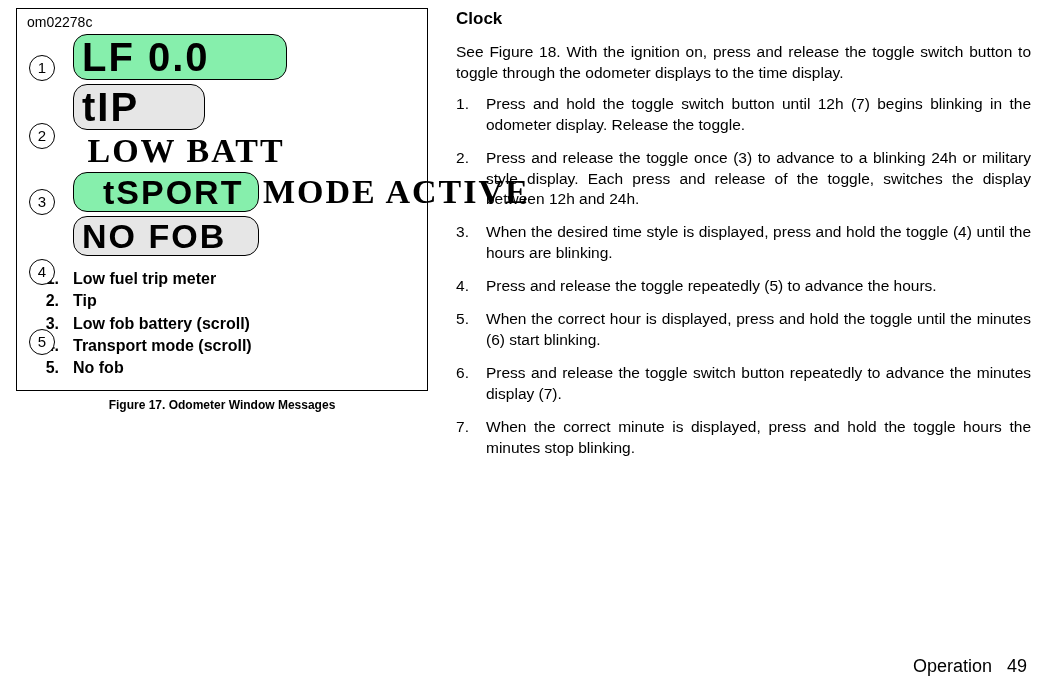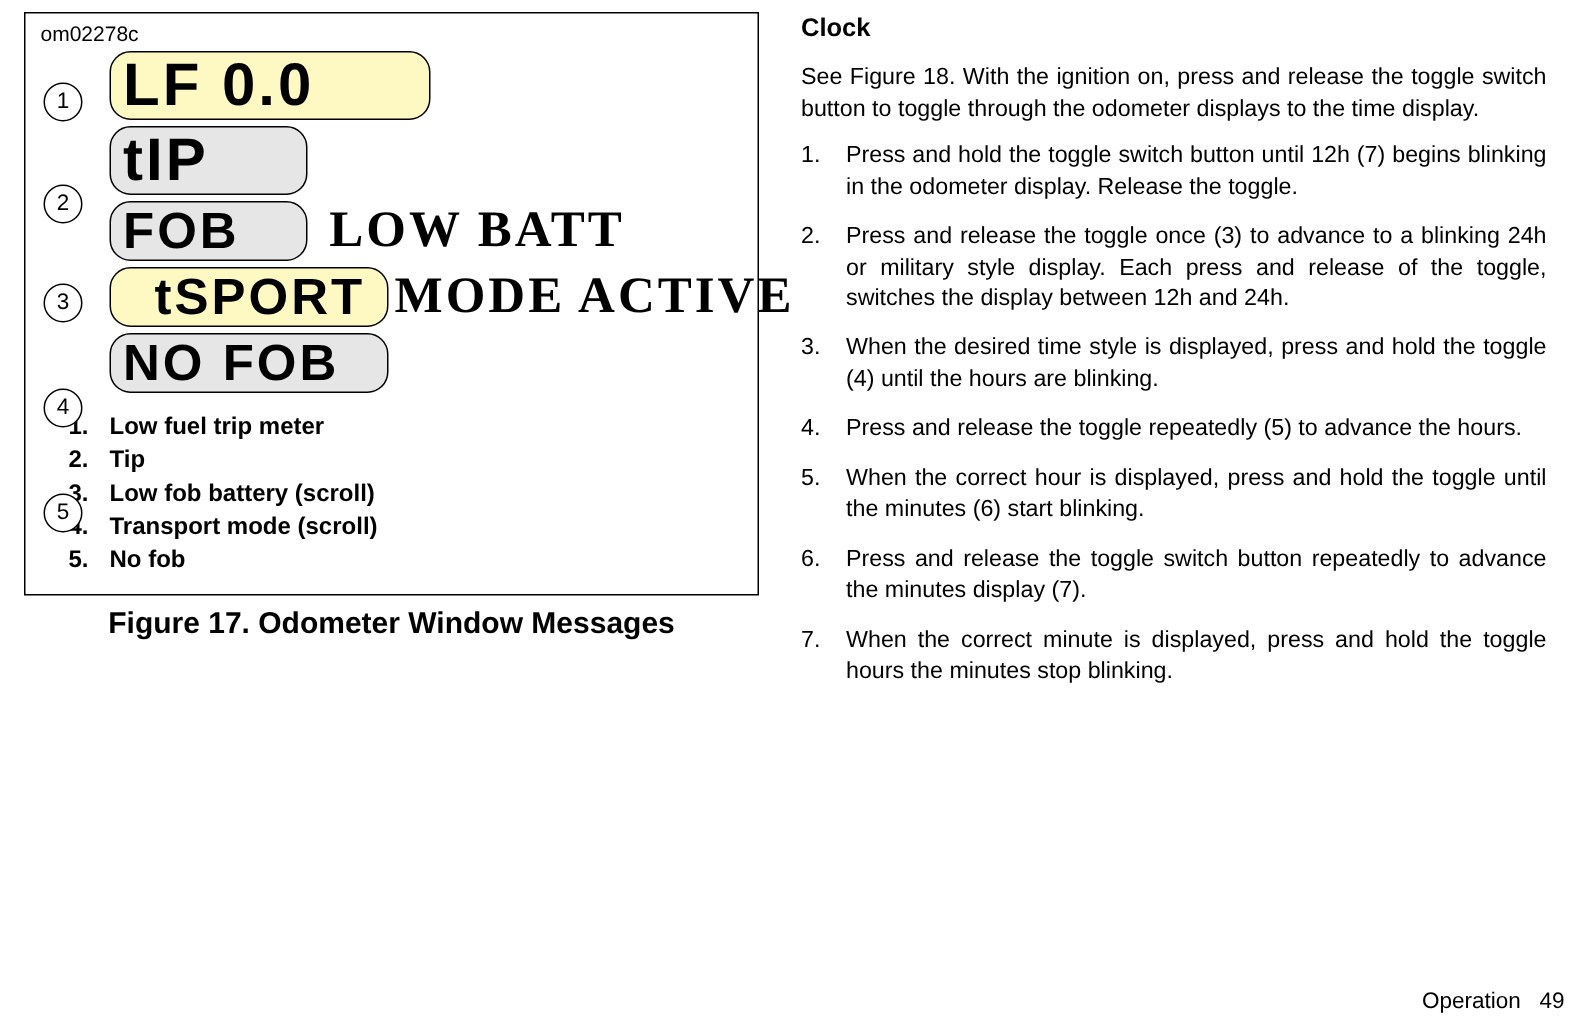--- a/index.html
+++ b/index.html
@@ -1,67 +1,64 @@
 <!DOCTYPE html>
 <html><head>
 <meta charset="utf-8">
 <style>
   *{box-sizing:border-box;margin:0;padding:0}
   body{font-family:Arial,Helvetica,sans-serif;font-size:15.5px;line-height:1.35;color:#000;width:1051px;height:688px;position:relative;padding:8px 16px}
   .columns{display:flex;gap:28px}
-  .left-col{width:490px}
+  .left-col{width:412px}
   .right-col{flex:1;padding-right:4px}
 
   .figure-box{border:1px solid #000;padding:4px 10px 10px;position:relative;margin-bottom:6px}
   .fig-id{font-size:14px;margin-bottom:2px}
   .lcd-stack{margin-left:46px}
   .num-badge{position:absolute;left:12px;width:26px;height:26px;border:1.5px solid #000;border-radius:50%;display:flex;align-items:center;justify-content:center;font-size:15px;background:#fff}
   .lcd-row{position:relative;margin-bottom:4px;display:flex;align-items:center}
   .lcd-box{border:1.8px solid #000;border-radius:14px;background:#e6e6e6;padding:2px 8px;display:inline-flex;align-items:center}
-  .lcd-box.dark{background:#fef9c3}
+  .lcd-box.dark{background:#86efac}
   .lcd-text{font-family:"Arial Black",Arial,sans-serif;font-weight:900;letter-spacing:2px;white-space:pre}
   .lcd-text.sz1{font-size:40px;line-height:1}
   .lcd-text.sz2{font-size:34px;line-height:1}
   .side-text{font-family:Liberation Serif, serif;font-weight:900;letter-spacing:2px;font-size:34px;line-height:1;margin-left:4px;white-space:pre}
   .legend{margin-top:12px;font-weight:bold;font-size:16px;line-height:1.4;padding-left:12px}
   .legend-row{display:flex;gap:14px}
   .legend-num{width:20px;text-align:right}
-  .fig-caption{text-align:center;font-weight:bold;font-size:20px;margin-top:6px}
+  .fig-caption{text-align:center;font-weight:bold;font-size:12px;margin-top:6px}
 
   h2{font-size:17px;font-weight:bold;margin-bottom:11px}
   p{text-align:justify;margin-bottom:10px}
   .ol{counter-reset:item;margin-bottom:8px}
   .ol .li{display:flex;text-align:justify;margin-bottom:12px}
   .ol .li::before{counter-increment:item;content:counter(item)".";width:30px;flex-shrink:0}
   .ol .li .txt{flex:1}
 
-  .footer{position:absolute;right:8px;bottom:10px;font-size:15px}
+  .footer{position:absolute;right:24px;bottom:10px;font-size:18px}
 </style>
 </head>
 <body>
 
 <div class="columns">
   <div class="left-col">
     <div class="figure-box">
       <div class="fig-id">om02278c</div>
       <div class="lcd-stack">
           <div class="lcd-row">
             <div class="lcd-box dark" style="min-width: 214px;">
               <span class="lcd-text sz1">LF 0.0</span>
             </div>
           </div>
           <div class="lcd-row">
             <div class="lcd-box " style="min-width: 132px;">
               <span class="lcd-text sz1">tIP</span>
             </div>
           </div>
           <div class="lcd-row">
-            <div class="lcd-box " style="min-width: 132px;">
-              <span class="lcd-text sz2">FOB</span>
-            </div>
             <span class="side-text"> LOW BATT</span>
           </div>
           <div class="lcd-row">
             <div class="lcd-box dark" style="min-width: 186px; padding-left: 29px;">
               <span class="lcd-text sz2">tSPORT</span>
             </div>
             <span class="side-text">MODE ACTIVE</span>
           </div>
           <div class="lcd-row">
             <div class="lcd-box " style="min-width: 186px;">

